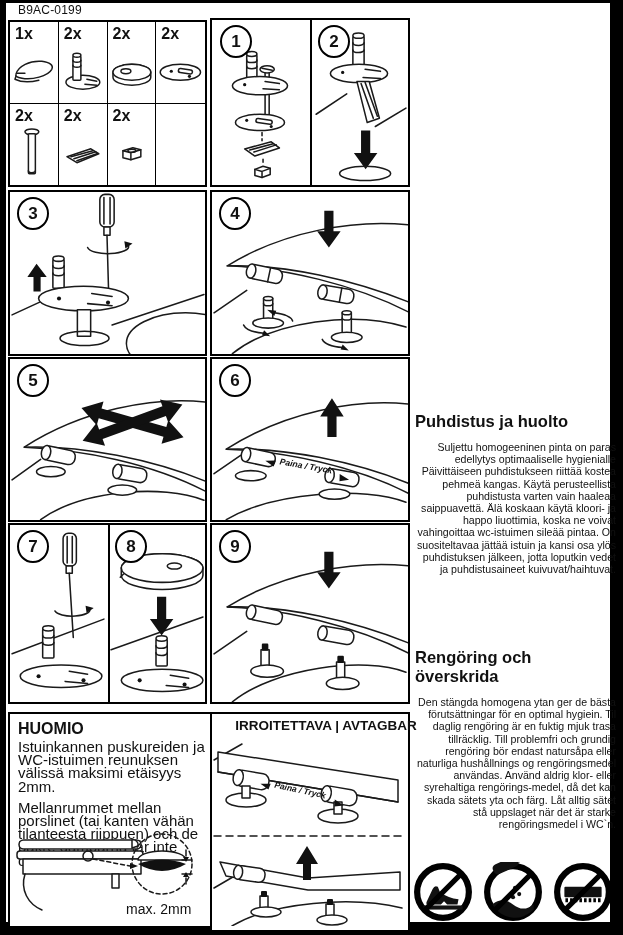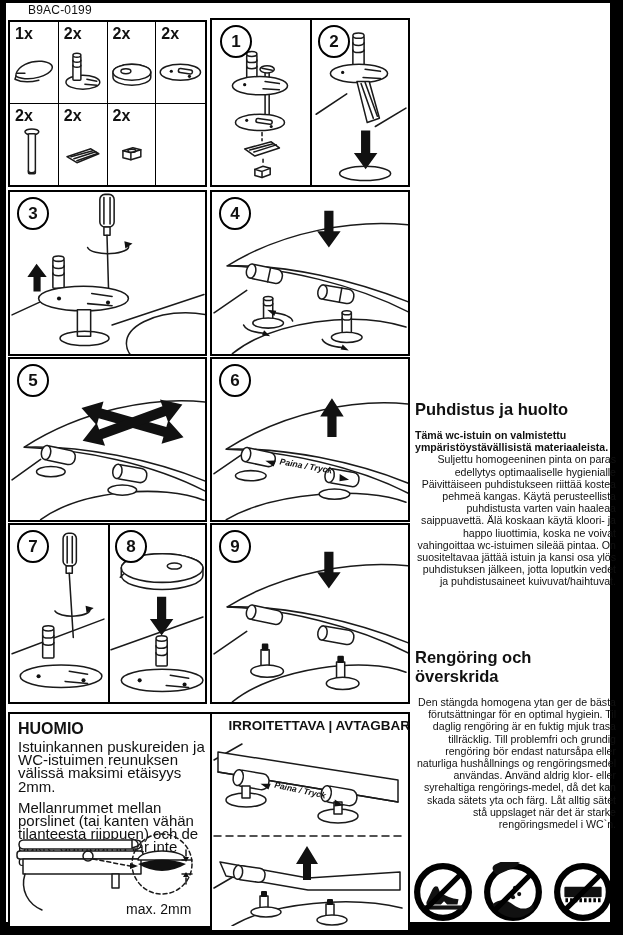--- a/index.html
+++ b/index.html
@@ -1,19 +1,19 @@
 <!DOCTYPE html>
 <html><head>
 <meta charset="utf-8">
 <style>
   html,body{margin:0;padding:0;}
   body{background:#555;font-family:"Liberation Sans", sans-serif;}
   #app{position:relative;width:623px;height:935px;background:#000;overflow:hidden;}
   .sheet{position:absolute;left:6px;top:3px;width:604px;height:919px;background:#fff;}
-  .code-label{position:absolute;left:28px;top:3px;font-size:12px;color:#111;letter-spacing:0.2px;}
+  .code-label{position:absolute;left:18px;top:3px;font-size:12px;color:#111;letter-spacing:0.2px;}
   
   .parts-grid{position:absolute;left:8px;top:20px;width:195px;height:163px;border:2px solid #000;
     display:grid;grid-template-columns:repeat(4,1fr);grid-template-rows:1fr 1fr;background:#fff;}
   .part-cell{border-right:1px solid #000;border-bottom:1px solid #000;position:relative;}
   .part-cell:nth-child(4n){border-right:none;}
   .part-cell:nth-child(n+5){border-bottom:none;}
   .qty{position:absolute;left:5px;top:3px;font-size:16px;font-weight:bold;color:#111;}
   .part-art{position:absolute;left:0;top:18px;width:100%;height:calc(100% - 18px);}
   
   .panel{position:absolute;border:2px solid #000;background:#fff;}
@@ -23,21 +23,21 @@
   .panel svg{position:absolute;left:0;top:0;width:100%;height:100%;}
   .lineart{stroke:#1a1a1a;fill:none;stroke-width:1.5;stroke-linecap:round;stroke-linejoin:round;}
   .fillw{fill:#fff;stroke:#1a1a1a;stroke-width:1.5;stroke-linejoin:round;}
   .solid{fill:#111;stroke:none;}
   
   .note-box{position:absolute;left:8px;top:712px;width:220px;height:216px;border:2px solid #000;background:#fff;padding:6px 8px;box-sizing:border-box;}
   .note-title{font-size:16px;font-weight:bold;color:#111;margin:0 0 2px 0;}
   .note-body{font-size:15px;line-height:13.2px;color:#111;margin:0 0 8px 0;}
   .note-diagram{position:absolute;left:4px;bottom:4px;width:186px;height:96px;}
   .removable-box{position:absolute;left:210px;top:712px;width:196px;height:216px;border:2px solid #000;background:#fff;}
-  .removable-title{position:absolute;left:2px;top:4px;width:100%;text-align:right;font-size:13.5px;font-weight:bold;color:#111;}
+  .removable-title{position:absolute;left:16px;top:4px;width:100%;text-align:center;font-size:13.5px;font-weight:bold;color:#111;}
   .removable-art{position:absolute;left:0;top:24px;width:192px;height:188px;}
   
   .lang-section{position:absolute;left:415px;width:201px;color:#111;}
   .lang-title{font-size:16.5px;font-weight:bold;margin:0 0 10px 0;}
   .lang-lead{font-size:10.6px;line-height:12.2px;font-weight:bold;margin:0;}
   .lang-body{font-size:10.6px;line-height:12.2px;margin:0;text-align:right;}
   .icons-row{position:absolute;left:413px;top:862px;width:200px;height:60px;display:flex;justify-content:space-between;}
   .proh-icon{width:60px;height:60px;}
 </style>
 </head>
@@ -411,23 +411,22 @@
           <ellipse class="fillw" cx="2" cy="2" rx="15" ry="5"></ellipse>
         </g>
       <g transform="translate(118,180)">
           <rect class="fillw" x="-4" y="-14" width="8" height="14"></rect>
           <rect class="solid" x="-3" y="-19" width="6" height="6" rx="1"></rect>
           <ellipse class="fillw" cx="2" cy="2" rx="15" ry="5"></ellipse>
         </g>
     </svg>
   </div>
 
-  <div class="lang-section" style="top:400px;">
+  <div class="lang-section" style="top:412px;">
     <p class="lang-title">Puhdistus ja huolto</p>
-    <p class="lang-lead">Tämä wc-istuin on valmistettu ympäristöystävällisistä materiaaleista.</p>
     <p class="lang-body">Suljettu homogeeninen pinta on paras edellytys optimaaliselle hygienialle Päivittäiseen puhdistukseen riittää kostea pehmeä kangas. Käytä perusteellista puhdistusta varten vain haaleaa saippuavettä. Älä koskaan käytä kloori- ja happo liuottimia, koska ne voivat vahingoittaa wc-istuimen sileää pintaa. On suositeltavaa jättää istuin ja kansi osa ylös puhdistuksen jälkeen, jotta loputkin vedet ja puhdistusaineet kuivuvat/haihtuvat.</p>
   </div>
 
   <div class="lang-section" style="top:648px;">
     <p class="lang-title">Rengöring och överskrida</p>
     <p class="lang-body">Den stängda homogena ytan ger de bästa förutsättningar för en optimal hygiein. Til daglig rengöring är en fuktig mjuk trasa tillräcklig. Till problemfri och grundig rengöring bör endast natursåpa eller naturliga hushållnings og rengöringsmedel användas. Använd aldrig klor- eller syrehaltiga rengörings-medel, då det kan skada sätets yta och färg. Låt alltig sätet stå uppslaget när det är starke rengöringsmedel i WC`n.</p>
   </div>
 
   <div class="icons-row">
     <svg class="proh-icon" viewBox="0 0 58 58">

